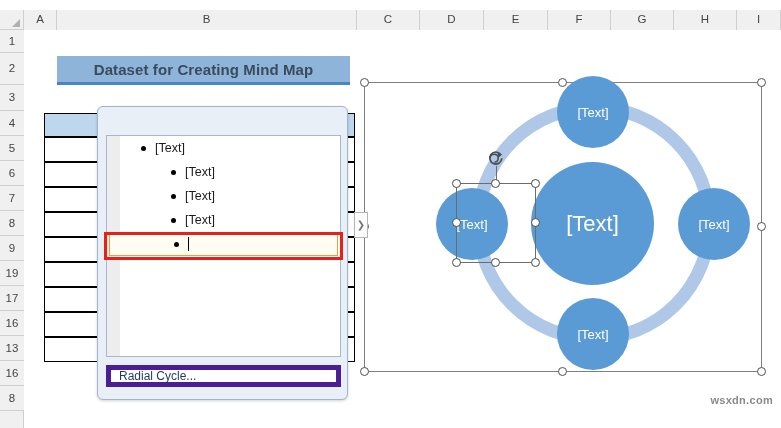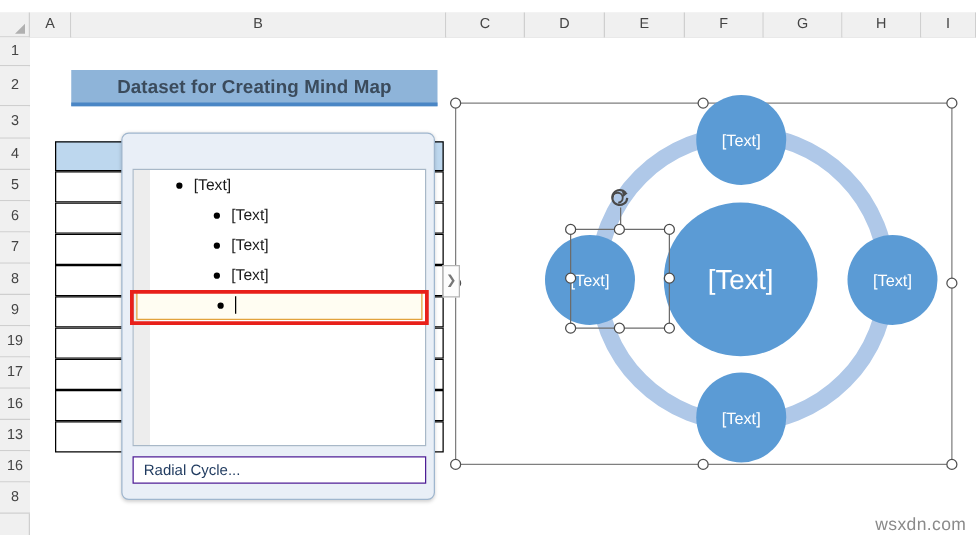--- a/index.html
+++ b/index.html
@@ -329,38 +329,39 @@
     width: 239px; height: 28px;
     border: 3px solid #E8201A;
     box-sizing: border-box;
     pointer-events: none;
   }
   #tp-footer {
     position: absolute;
     left: 8px; top: 258px;
     width: 235px; height: 22px;
     background: #ffffff;
-    border: 1px solid #4c1d95;
+    border: 5px solid #4c1d95;
     box-sizing: border-box;
     display: flex;
     align-items: center;
   }
   #tp-footer span {
     margin-left: 8px;
     color: #1F3A5F;
     font-size: 12px;
   }
 
   
   #watermark {
     position: absolute;
-    right: 8px; bottom: 1px;
+    right: 8px; bottom: 22px;
     color: #8a8a8a;
-    font-size: 14px;
+    font-size: 11px;
     letter-spacing: .3px;
+    font-weight: bold;
   }
 </style>
 </head>
 <body>
 
 <div id="sheet">
 
   <div class="col-head-strip"></div>
   <div class="corner-box">
     <div class="corner-tri"></div>

